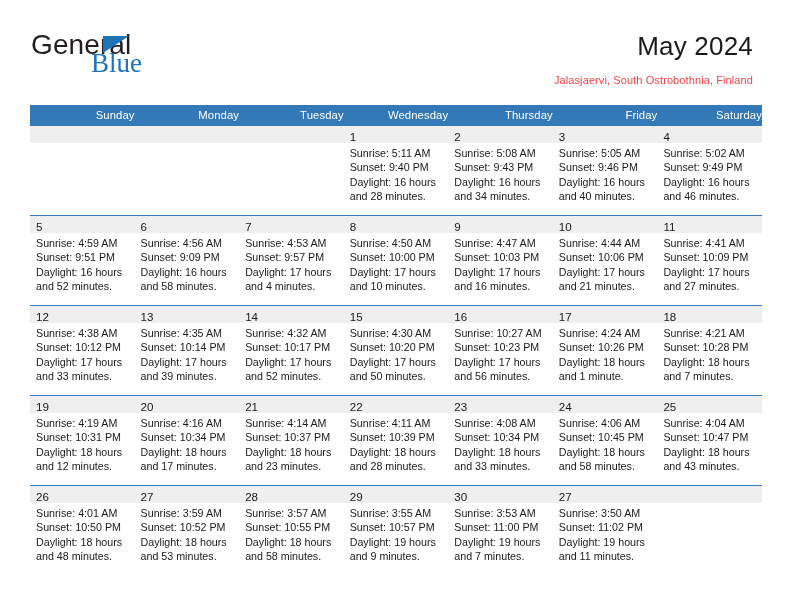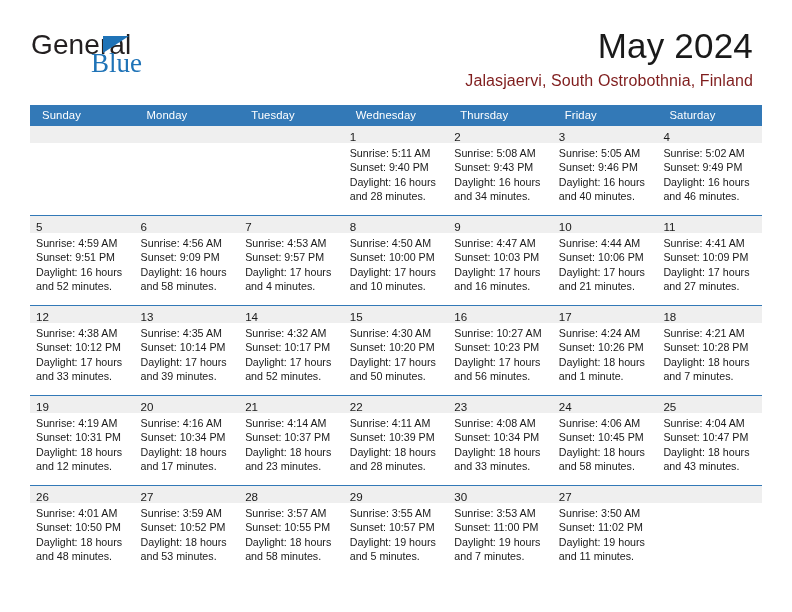--- a/index.html
+++ b/index.html
@@ -66,51 +66,51 @@
     font-family: Liberation Serif, serif;
   }
 
   .title-block {
     position: absolute;
     right: 39px;
     top: 30px;
     text-align: right;
   }
   .cal-title {
-    font-size: 35px;
+    font-size: 26px;
     color: #1a1a1a;
     line-height: 32px;
     font-weight: normal;
     margin: 0;
     letter-spacing: .2px;
     text-align: right;
   }
   .cal-subtitle {
-    font-size: 16px;
-    color: #7f1d1d;
+    font-size: 11px;
+    color: #ef4444;
     line-height: 19px;
     margin-top: 9px;
     letter-spacing: .1px;
   }
 
   
   .calendar {
     position: absolute;
     left: 30px;
     top: 105px;
     width: 732px;
     border-collapse: collapse;
     table-layout: fixed;
   }
   .calendar th {
     background: #3379b7;
     color: #ffffff;
     font-weight: normal;
     font-size: 11.3px;
-    text-align: left;
+    text-align: right;
     padding: 4px 0 5px 12px;
     height: 12px;
     letter-spacing: .1px;
   }
   .calendar td {
     vertical-align: top;
     padding: 0;
     width: 104.57px;
     height: 89px;
     border-top: 1.2px solid #3379b7;
@@ -445,21 +445,21 @@
               <div class="cell-line">Daylight: 18 hours</div>
               <div class="cell-line">and 58 minutes.</div>
             </div>
           </td>
           <td>
             <div class="daynum-band"><span class="daynum">29</span></div>
             <div class="cell-body">
               <div class="cell-line">Sunrise: 3:55 AM</div>
               <div class="cell-line">Sunset: 10:57 PM</div>
               <div class="cell-line">Daylight: 19 hours</div>
-              <div class="cell-line">and 5 minutes.</div>
+              <div class="cell-line">and 9 minutes.</div>
             </div>
           </td>
           <td>
             <div class="daynum-band"><span class="daynum">30</span></div>
             <div class="cell-body">
               <div class="cell-line">Sunrise: 3:53 AM</div>
               <div class="cell-line">Sunset: 11:00 PM</div>
               <div class="cell-line">Daylight: 19 hours</div>
               <div class="cell-line">and 7 minutes.</div>
             </div>

